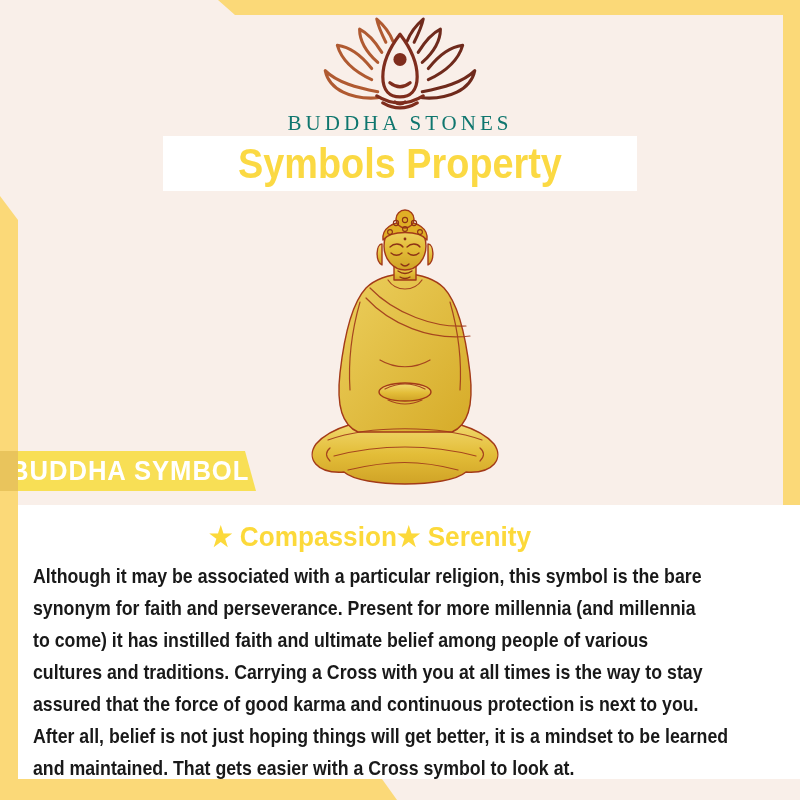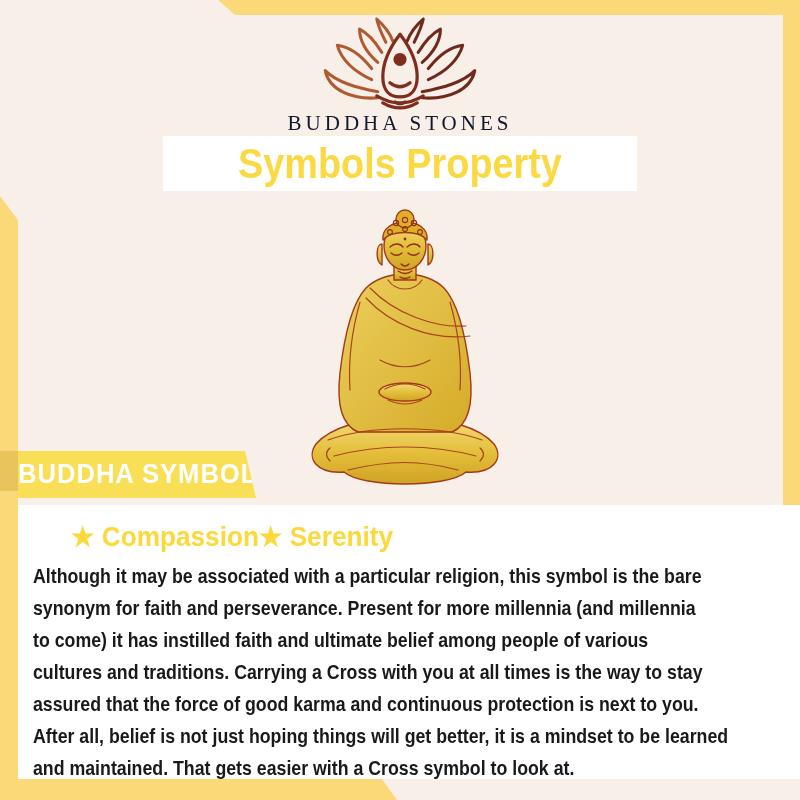--- a/index.html
+++ b/index.html
@@ -31,42 +31,42 @@
   }
   .title-text{
     font-weight:bold;font-size:43px;color:#fbd943;letter-spacing:0px;
     display:inline-block;transform:scaleX(.88);transform-origin:50% 50%;white-space:nowrap;
   }
 
   
   .logo-svg{left:318px;top:16px;width:164px;height:96px;}
   .brand-name{
     left:0;top:111px;width:800px;text-align:center;
-    font-family:"Liberation Serif",serif;font-size:21px;color:#0f172a;letter-spacing:4px;
+    font-family:"Liberation Serif",serif;font-size:21px;color:#0f766e;letter-spacing:4px;
   }
 
   
   .buddha-svg{left:300px;top:208px;width:210px;height:285px;}
 
   
   .ribbon{left:0;top:451px;width:256px;height:40px;}
   .ribbon-fold{left:0;top:0;width:18px;height:40px;background:#e9c45c;position:absolute;}
   .ribbon-main{
-    left:18px;top:0;width:238px;height:47px;background:#f8df55;position:absolute;
+    left:18px;top:0;width:238px;height:40px;background:#f8df55;position:absolute;
     clip-path:polygon(0 0,227px 0,238px 100%,0 100%);
-    display:flex;align-items:center;justify-content:center;padding-left:8px;
+    display:flex;align-items:center;justify-content:center;
   }
   .ribbon-text{
     font-weight:bold;font-size:27px;color:#ffffff;letter-spacing:1px;
     display:inline-block;transform:scaleX(.95);transform-origin:45% 50%;white-space:nowrap;
     padding-right:14px;
   }
 
   
-  .props-heading{left:18px;top:521px;width:704px;margin-left:48px;}
+  .props-heading{left:18px;top:521px;width:704px;text-align:center;}
   .props-heading span{
     font-weight:bold;font-size:27px;color:#fcd93a;
     display:inline-block;transform:scaleX(.97);transform-origin:50% 50%;white-space:nowrap;
   }
 
   
   .description{left:33px;top:560px;width:760px;}
   .para-line{
     height:32px;line-height:32px;font-weight:bold;font-size:21px;color:#191919;
     transform:scaleX(.845);transform-origin:0 50%;white-space:nowrap;

